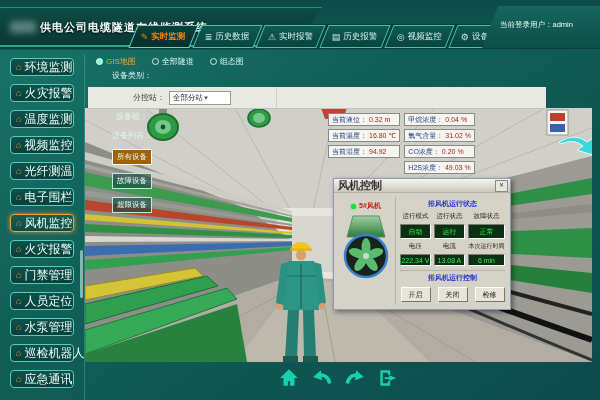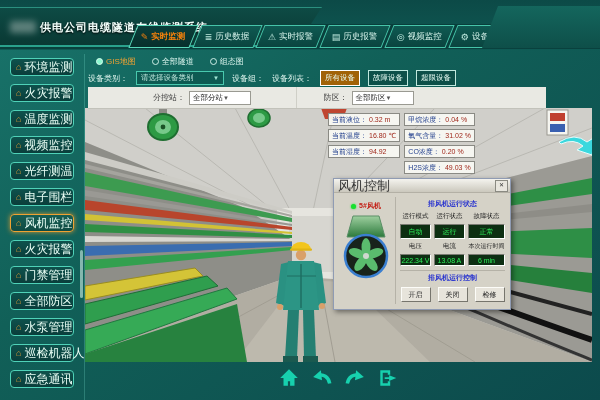--- a/index.html
+++ b/index.html
@@ -47,53 +47,53 @@
   .side-btn .s-label{color:#eafff6;font-size:12px;white-space:nowrap;}
   .side-btn.active{border-color:#f0a232;background:linear-gradient(180deg,#175e53,#0f4a42);box-shadow:0 0 5px rgba(240,162,50,.8);}
   .side-scroll{position:absolute;left:80px;top:250px;width:3px;height:48px;background:rgba(225,255,246,.55);border-radius:2px;z-index:21;}
   
   .radio-row{position:absolute;left:96px;top:56px;display:flex;gap:16px;align-items:center;z-index:10;}
   .radio{display:flex;align-items:center;gap:3px;cursor:pointer;}
   .radio .dot{width:7px;height:7px;border-radius:50%;border:1px solid #cdeee6;box-sizing:border-box;}
   .radio.selected .dot{background:#8cf7cf;border-color:#d6ffef;}
   .radio .r-label{font-size:8px;color:#d8f3ec;}
   .radio.selected .r-label{color:#f0a232;}
-  .device-bar{position:absolute;left:88px;top:70px;display:flex;align-items:center;gap:8px;z-index:10;}
+  .device-bar{position:absolute;left:88px;top:70px;display:flex;align-items:center;gap:8px;z-index:10;flex-direction:column;}
   .db-label{font-size:8px;color:#dff5ee;white-space:nowrap;}
   .fake-select{height:14px;border:1px solid #49c9ae;background:#0d5a52;color:#bfe6dc;
     font-size:7.5px;display:flex;align-items:center;justify-content:space-between;
     padding:0 4px;box-sizing:border-box;cursor:pointer;white-space:nowrap;}
   .fake-select .caret{font-size:6px;color:#9fe5d4;margin-left:4px;}
   .sel-type{width:88px;} .sel-group{width:78px;}
   .chip-btn{height:14px;border:1px solid #bfe8de;color:#eafff6;font-size:7.5px;
     background:rgba(12,70,64,.6);display:flex;align-items:center;padding:0 4px;cursor:pointer;white-space:nowrap;}
   .chip-btn.active{border-color:#ffffff;background:#a16207;font-family:Liberation Serif, serif;}
   .filter-bar{position:absolute;left:88px;top:87px;width:458px;height:21px;background:#e9e9e3;
     border-bottom:1px solid #c2c2ba;display:flex;z-index:10;}
   .filter-sec{display:flex;align-items:center;justify-content:center;gap:4px;border-right:1px solid #cfcfc7;}
-  .fs-1{width:188px;margin-left:20px;} .fs-2{width:135px;} .fs-3{width:143px;border-right:none;}
+  .fs-1{width:188px;} .fs-2{width:135px;} .fs-3{width:143px;border-right:none;}
   .f-label{font-size:8px;color:#444;white-space:nowrap;}
   .white-select{width:62px;height:14px;background:#ffffff;border:1px solid #9a9a92;color:#222;
     font-size:7.5px;display:flex;align-items:center;padding:0 3px;box-sizing:border-box;cursor:pointer;}
   .white-select .caret{font-size:6px;color:#555;}
   
   .viewport{position:absolute;left:85px;top:108px;width:507px;height:254px;background:#c9c8c3;overflow:hidden;z-index:5;}
   .scene{position:absolute;left:0;top:0;}
   .chips{position:absolute;left:243px;top:5px;display:flex;gap:4px;z-index:6;}
   .chip-col{display:flex;flex-direction:column;gap:3px;}
   .sensor-chip{display:flex;align-items:center;background:rgba(248,248,242,.95);
     border:1px solid #8a8a84;height:11px;padding:0 3px;white-space:nowrap;}
   .sensor-chip .c-label{font-size:7px;color:#23408e;}
   .sensor-chip .c-value{font-size:7px;color:#9c1f12;margin-left:2px;}
   
   .dialog{position:absolute;left:248px;top:70px;width:176px;background:#d5d2c7;
     border:1px solid #8f9bb3;box-shadow:2px 2px 5px rgba(0,0,0,.45);z-index:8;}
   .dlg-title{height:13px;background:linear-gradient(180deg,#f4f3ee,#cbc8bd);
     display:flex;align-items:center;justify-content:space-between;padding:0 2px 0 4px;border-bottom:1px solid #b3b0a5;}
-  .dlg-title .d-text{font-size:13px;font-weight:normal;color:#333;}
+  .dlg-title .d-text{font-size:11px;font-weight:bold;color:#333;}
   .dlg-close{width:11px;height:10px;border:1px solid #8a8a82;background:#e8e6de;
     font-size:6px;line-height:9px;text-align:center;color:#333;cursor:pointer;}
   .dlg-body{display:flex;padding:4px 3px 5px 3px;}
   .dlg-left{width:58px;display:flex;flex-direction:column;align-items:center;gap:3px;}
   .led-row{display:flex;align-items:center;gap:3px;margin-top:4px;}
   .led{width:5px;height:5px;border-radius:50%;background:#18e030;box-shadow:0 0 2px #18e030;}
   .fan-id{font-size:7px;font-weight:bold;color:#c32017;}
   .dlg-right{flex:1;border-left:1px solid #b5b2a7;padding:0 2px 0 4px;}
   .dlg-h{font-size:7px;font-weight:bold;color:#2a35cf;text-align:center;margin:2px 0 3px 0;}
   .grid3{display:grid;grid-template-columns:1fr 1fr 1.2fr;gap:3px;margin-bottom:3px;}
@@ -156,20 +156,21 @@
         </span>
       </div>
     <div class="tab">
         <span class="tab-inner">
           <span class="t-icon">☻</span>
           <span class="t-label">用户管理</span>
         </span>
       </div>
   </div>
   <div class="user-panel">
+    <div class="login-line">当前登录用户：admin</div>
   </div>
 </div>
 
 <div class="sidebar">
   <div class="side-btn">
       <span class="s-icon">⌂</span>
       <span class="s-label">环境监测</span>
     </div>
   <div class="side-btn">
       <span class="s-icon">⌂</span>
@@ -198,21 +199,21 @@
   <div class="side-btn">
       <span class="s-icon">⌂</span>
       <span class="s-label">火灾报警</span>
     </div>
   <div class="side-btn">
       <span class="s-icon">⌂</span>
       <span class="s-label">门禁管理</span>
     </div>
   <div class="side-btn">
       <span class="s-icon">⌂</span>
-      <span class="s-label">全部防区</span>
+      <span class="s-label">人员定位</span>
     </div>
   <div class="side-btn">
       <span class="s-icon">⌂</span>
       <span class="s-label">水泵管理</span>
     </div>
   <div class="side-btn">
       <span class="s-icon">⌂</span>
       <span class="s-label">巡检机器人</span>
     </div>
   <div class="side-btn">
@@ -248,27 +249,20 @@
   <span class="chip-btn active">所有设备</span>
   <span class="chip-btn">故障设备</span>
   <span class="chip-btn">超限设备</span>
 </div>
 
 <div class="filter-bar">
   <div class="filter-sec fs-1">
     <span class="f-label">分控站：</span>
     <span class="white-select">
         <span>全部分站</span>
-        <span class="caret">▼</span>
-      </span>
-  </div>
-  <div class="filter-sec fs-3">
-    <span class="f-label">防区：</span>
-    <span class="white-select">
-        <span>全部防区</span>
         <span class="caret">▼</span>
       </span>
   </div>
 </div>
 
 <div class="viewport">
   <svg class="scene" width="507" height="254" viewBox="0 0 507 254">
 
     <polygon points="0,0 507,0 507,48 290,104 160,100 0,34" fill="#d0cfca"></polygon>
     <g stroke="#b9b8b2" stroke-width="1">

